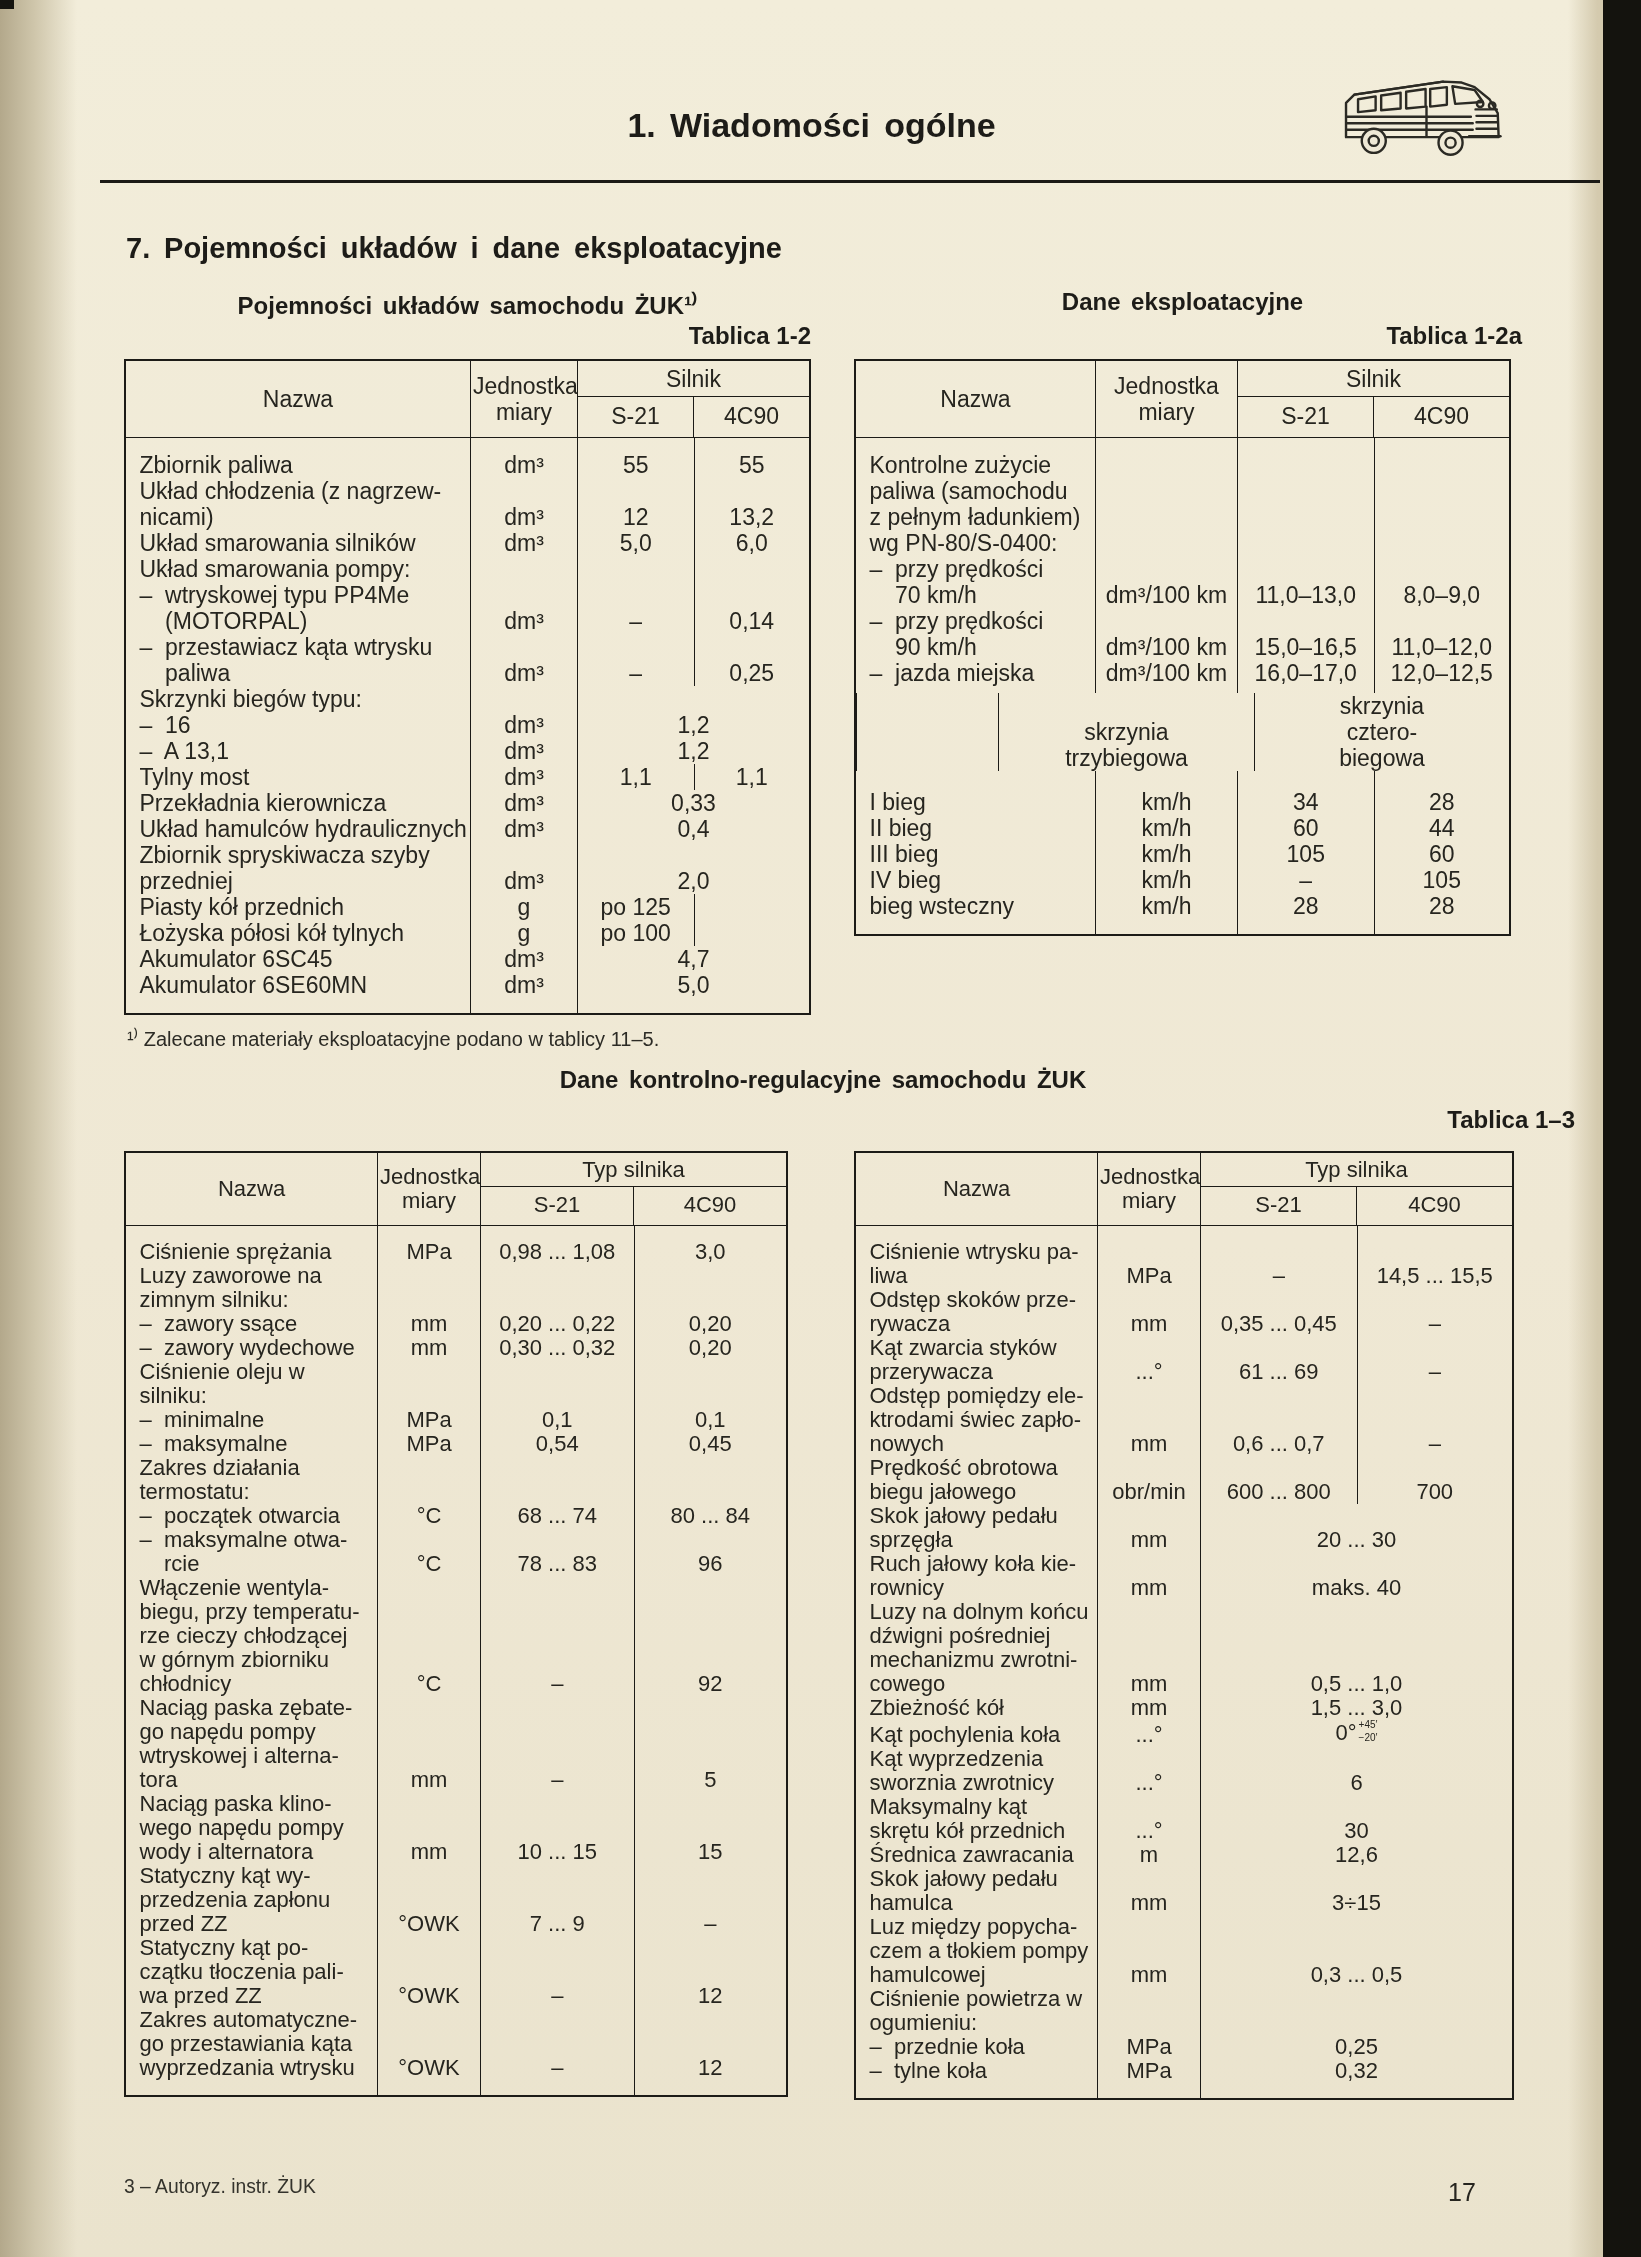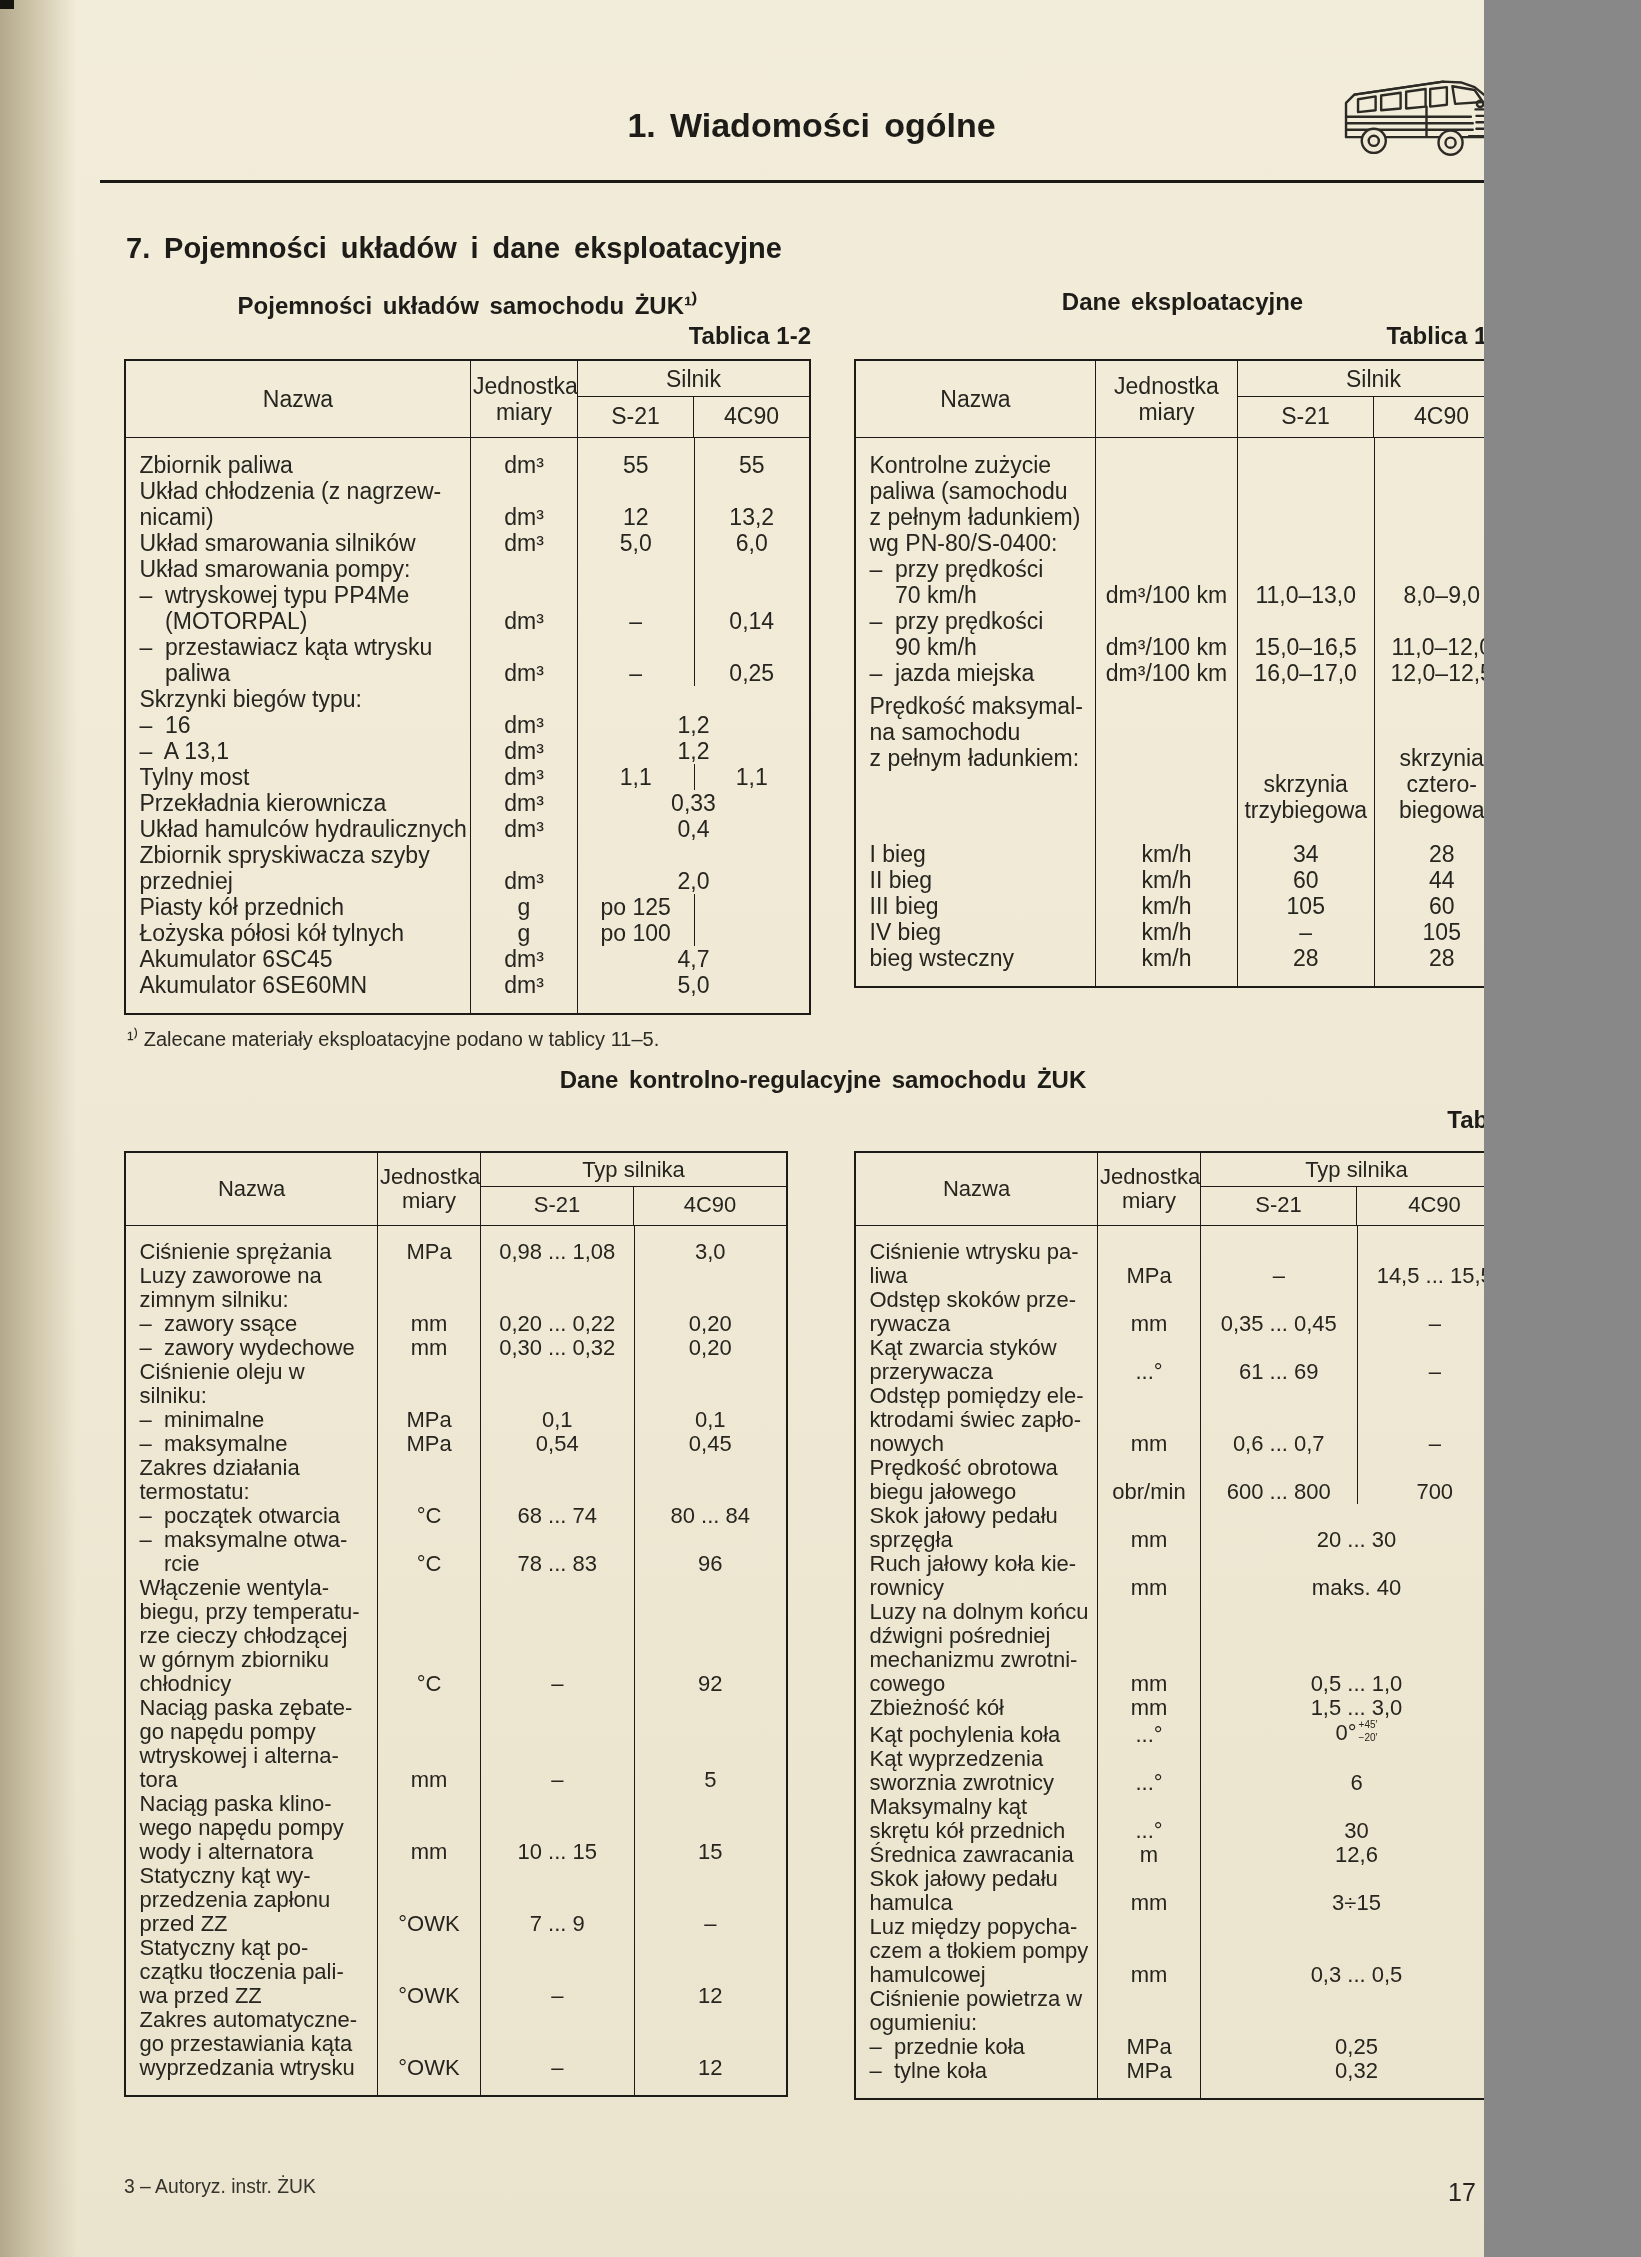--- a/index.html
+++ b/index.html
@@ -1,17 +1,17 @@
 <!DOCTYPE html>
 <html><head>
 <meta charset="utf-8">
 <style>
   html,body{margin:0;padding:0;background:#888;}
   .page{
-    position:relative;width:1484px;height:2257px;overflow:hidden;
+    position:relative;width:1641px;height:2257px;overflow:hidden;
     background:linear-gradient(180deg,#f2edda 0%,#efe8d4 55%,#eae3cd 100%);
     font-family:"Liberation Sans",sans-serif;color:#26251f;
   }
   .gutter{position:absolute;left:0;top:0;width:77px;height:100%;
     background:linear-gradient(90deg,#b3a88b 0%,#cfc6ab 45%,rgba(239,233,214,0) 100%);}
   .edge-beige{position:absolute;left:1568px;top:0;width:37px;height:100%;
     background:linear-gradient(90deg,rgba(214,204,176,0),#d4caae 80%);}
   .edge-black{position:absolute;left:1603px;top:0;width:39px;height:100%;background:#14130e;}
   .corner-mark{position:absolute;left:0;top:0;width:13.5px;height:8.7px;background:#15140f;}
 
@@ -423,27 +423,20 @@
         </div>
         <div class="trow" style="height: 7.7px;">
           <div class="cell c-name"></div>
           <div class="cell c-unit"></div>
           <div class="vals vdiv">
             <div class="cell vcell"></div>
             <div class="cell vcell"></div>
           </div>
         </div>
         <div class="trow">
-          <div class="cell c-name">
-            <div class="line">Prędkość maksymal-</div>
-            <div class="line">na samochodu</div>
-            <div class="line">z pełnym ładunkiem:</div>
-            <div class="line">&nbsp;</div>
-            <div class="line">&nbsp;</div>
-          </div>
           <div class="cell c-unit"></div>
           <div class="vals vdiv">
             <div class="cell vcell">skrzynia
 trzybiegowa</div>
             <div class="cell vcell">skrzynia
 cztero-
 biegowa</div>
           </div>
         </div>
         <div class="trow" style="height: 17.4px;">

